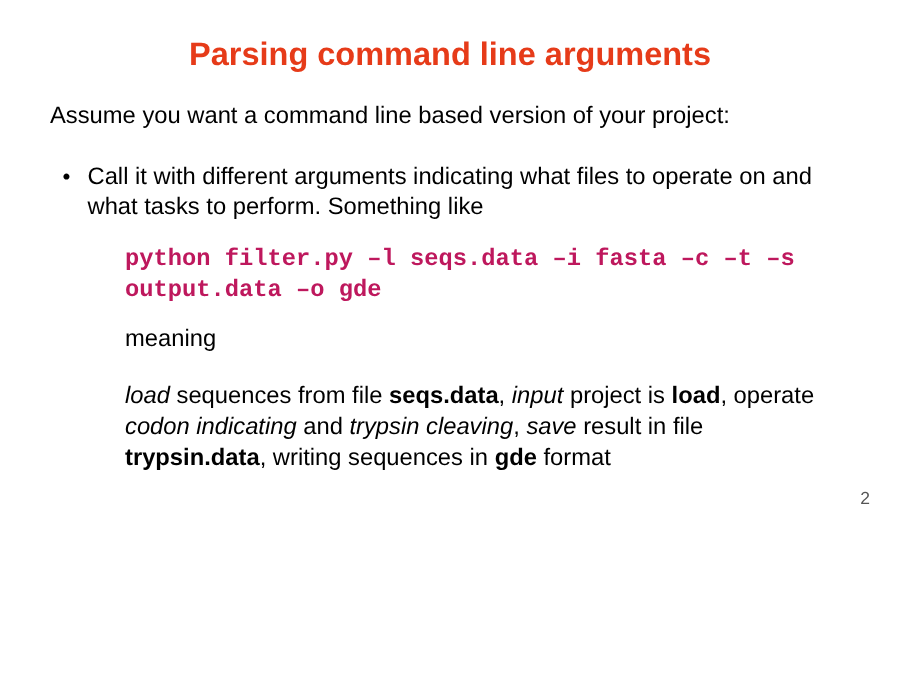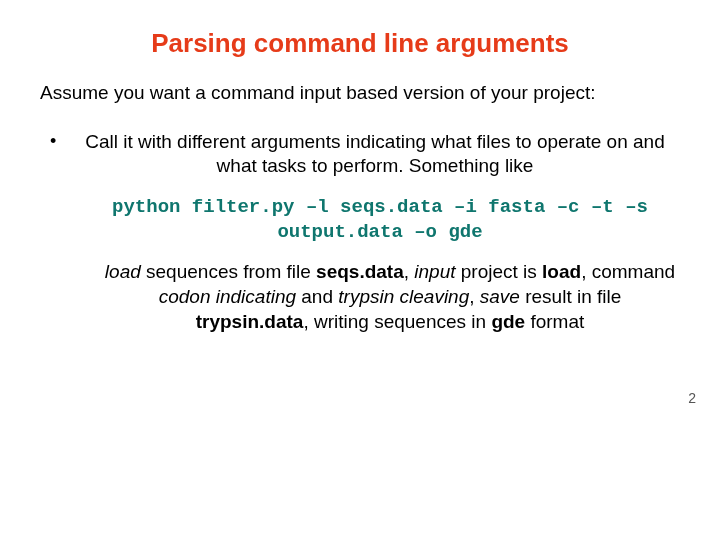--- a/index.html
+++ b/index.html
@@ -19,40 +19,39 @@
     margin-bottom: 22px;
   }
   .intro {
     font-size: 19px;
     margin-bottom: 24px;
     line-height: 1.3;
   }
   ul.bullets {
     list-style: none;
     padding-left: 30px;
-    text-align: center;
   }
   ul.bullets > li {
     position: relative;
     font-size: 19px;
     line-height: 1.3;
     margin-bottom: 18px;
   }
   ul.bullets > li::before {
     content: "•";
     position: absolute;
     left: -20px;
     top: 0;
     font-size: 18px;
     color: #000;
   }
   .codeblock {
     font-family: "Courier New", Courier, monospace;
     font-weight: bold;
-    color: #0f766e;
+    color: #be185d;
     font-size: 19px;
     line-height: 1.3;
     margin: 16px 0 16px 30px;
     white-space: pre-wrap;
     max-width: 560px;
   }
   .meaning-label {
     font-size: 19px;
     margin: 0 0 20px 30px;
   }
@@ -72,29 +71,30 @@
     color: #555;
   }
 </style>
 </head>
 <body>
 
 <div class="slide">
 
   <h1 class="title">Parsing command line arguments</h1>
 
-  <p class="intro">Assume you want a command input based version of your project:</p>
+  <p class="intro">Assume you want a command line based version of your project:</p>
 
   <ul class="bullets">
     <li>
       <span>Call it with different arguments indicating what files to operate on and what tasks to perform. Something like</span>
 
       <div class="codeblock">python filter.py –l seqs.data –i fasta –c –t –s output.data –o gde</div>
 
+      <div class="meaning-label">meaning</div>
 
       <div class="meaning-body">
-        <i>load</i><span> sequences from file </span><b>seqs.data</b><span>, </span><i>input</i><span> project is </span><b>load</b><span>, command </span><i>codon indicating</i><span> and </span><i>trypsin cleaving</i><span>, </span><i>save</i><span> result in file </span><b>trypsin.data</b><span>, writing sequences in </span><b>gde</b><span> format</span>
+        <i>load</i><span> sequences from file </span><b>seqs.data</b><span>, </span><i>input</i><span> project is </span><b>load</b><span>, operate </span><i>codon indicating</i><span> and </span><i>trypsin cleaving</i><span>, </span><i>save</i><span> result in file </span><b>trypsin.data</b><span>, writing sequences in </span><b>gde</b><span> format</span>
       </div>
     </li>
   </ul>
 
   <div class="pagenum">2</div>
 </div>
 
 </body></html>

